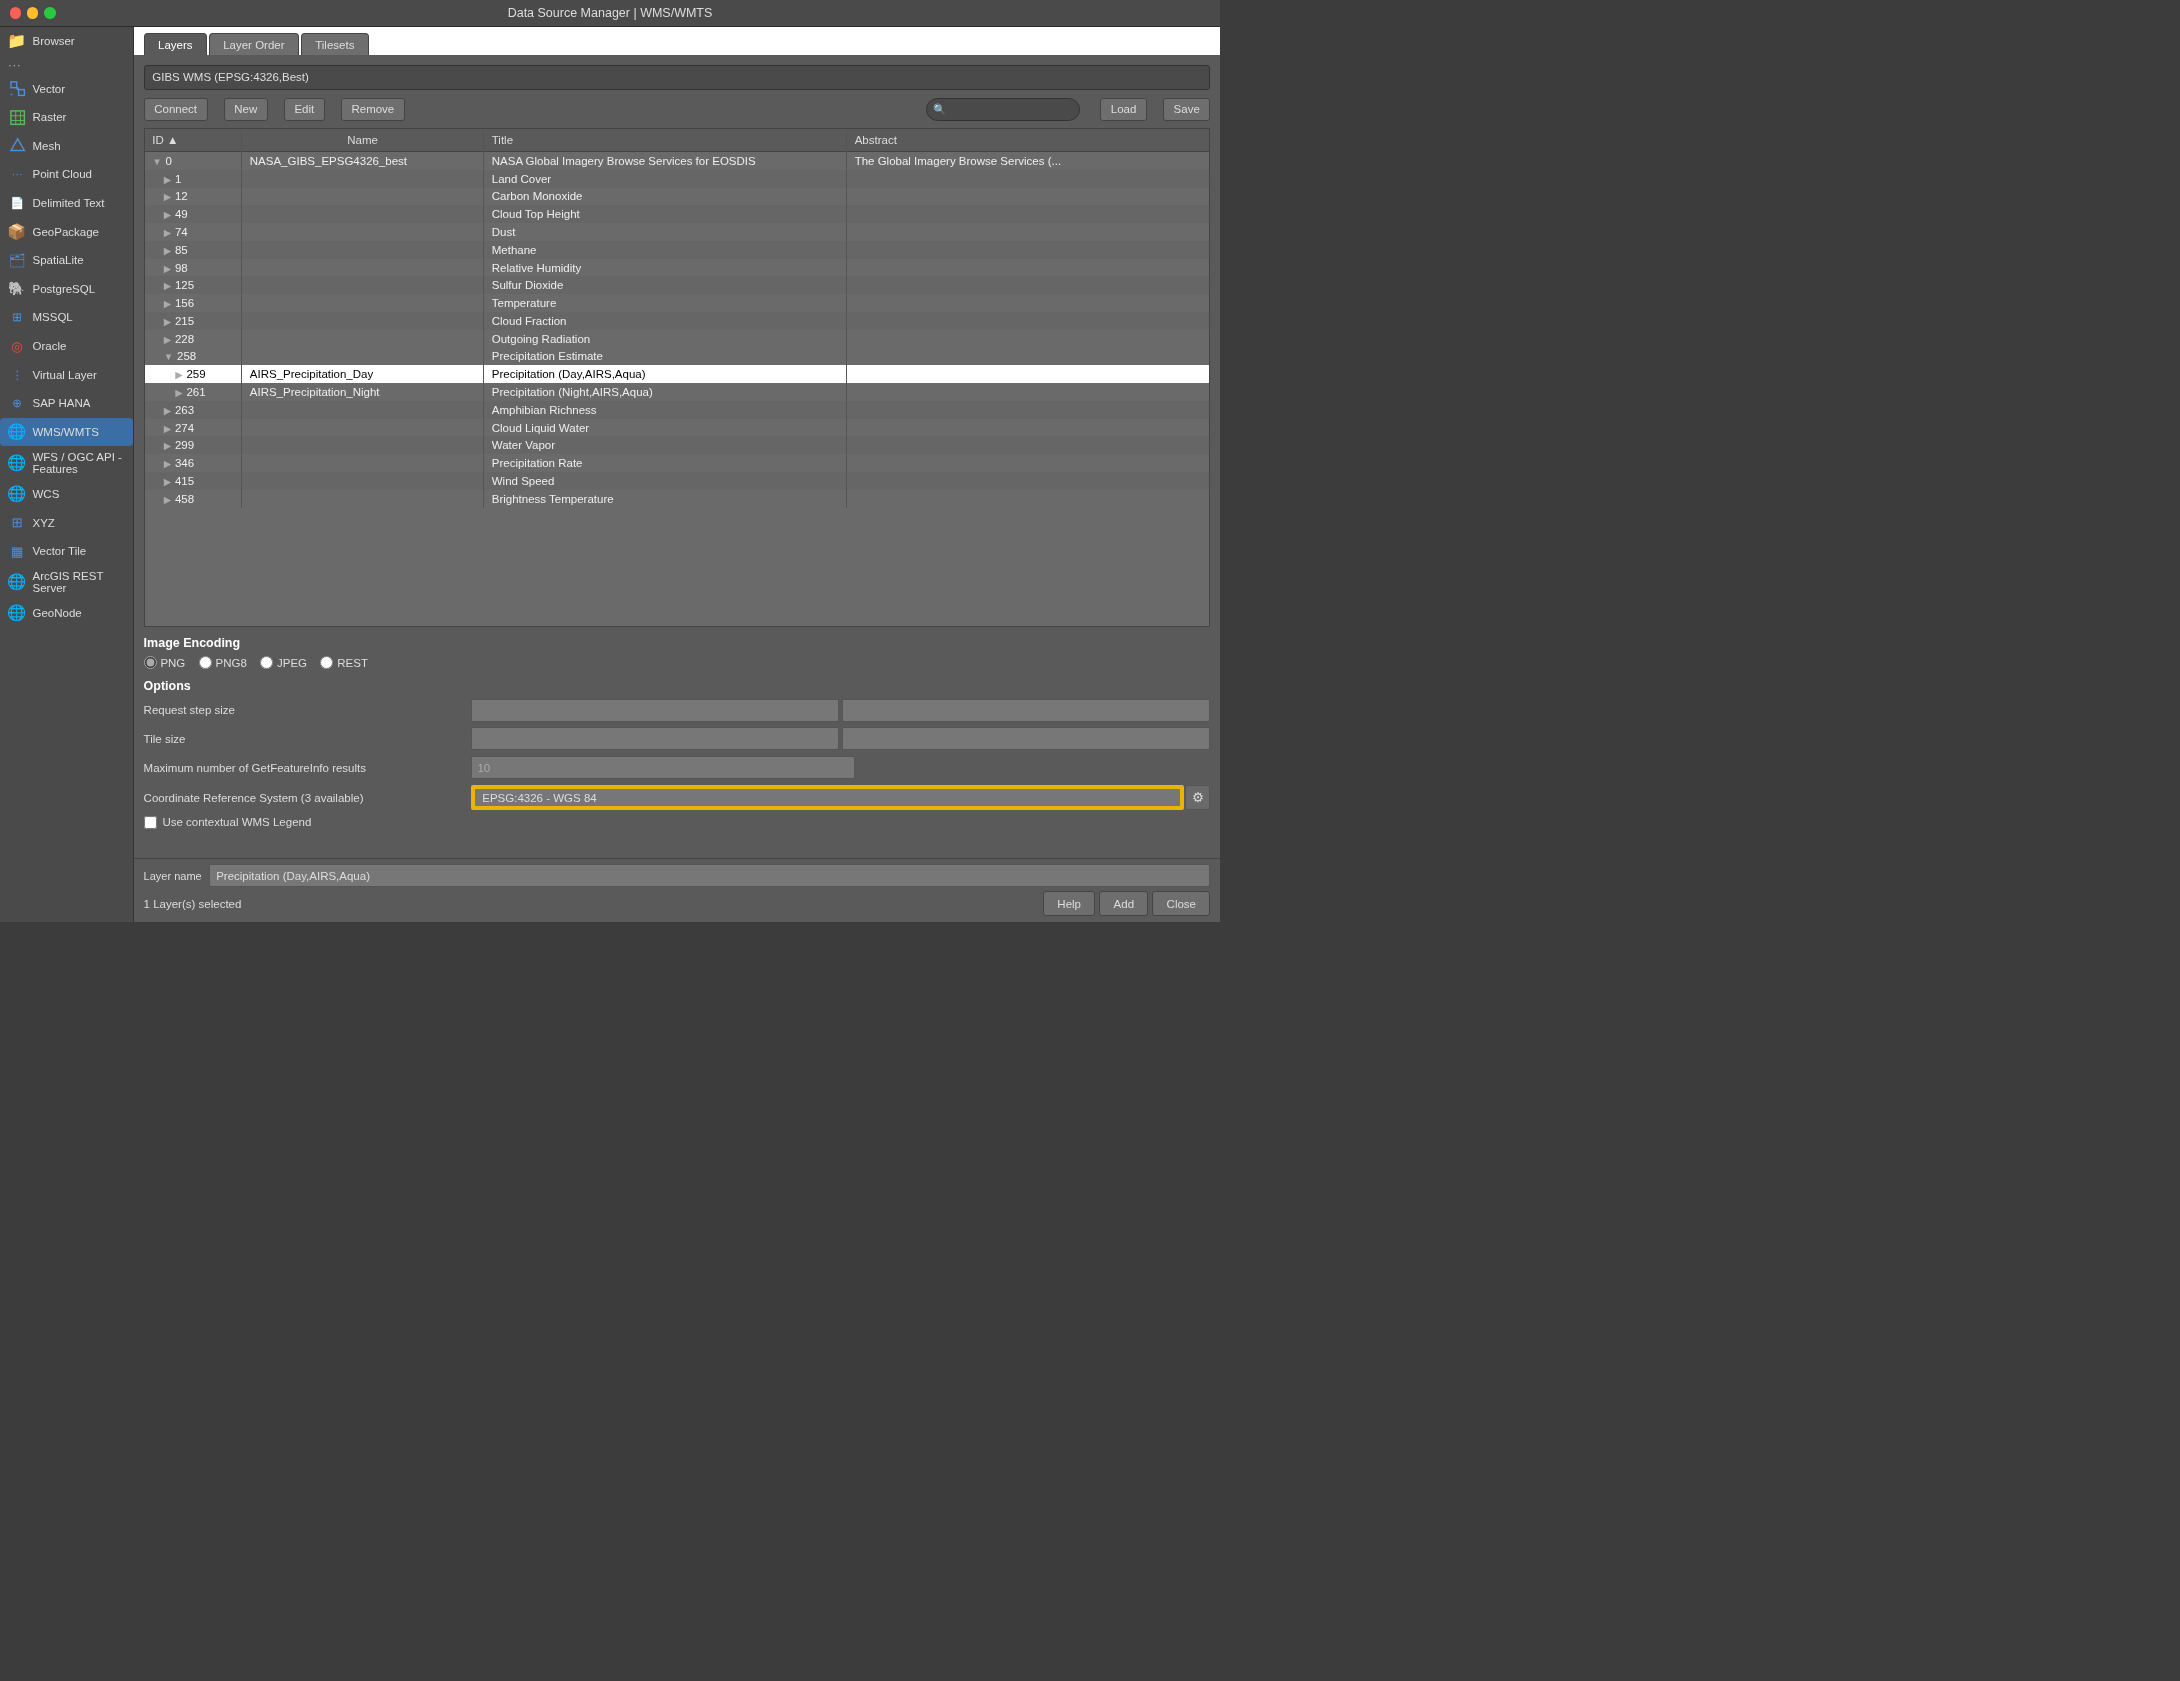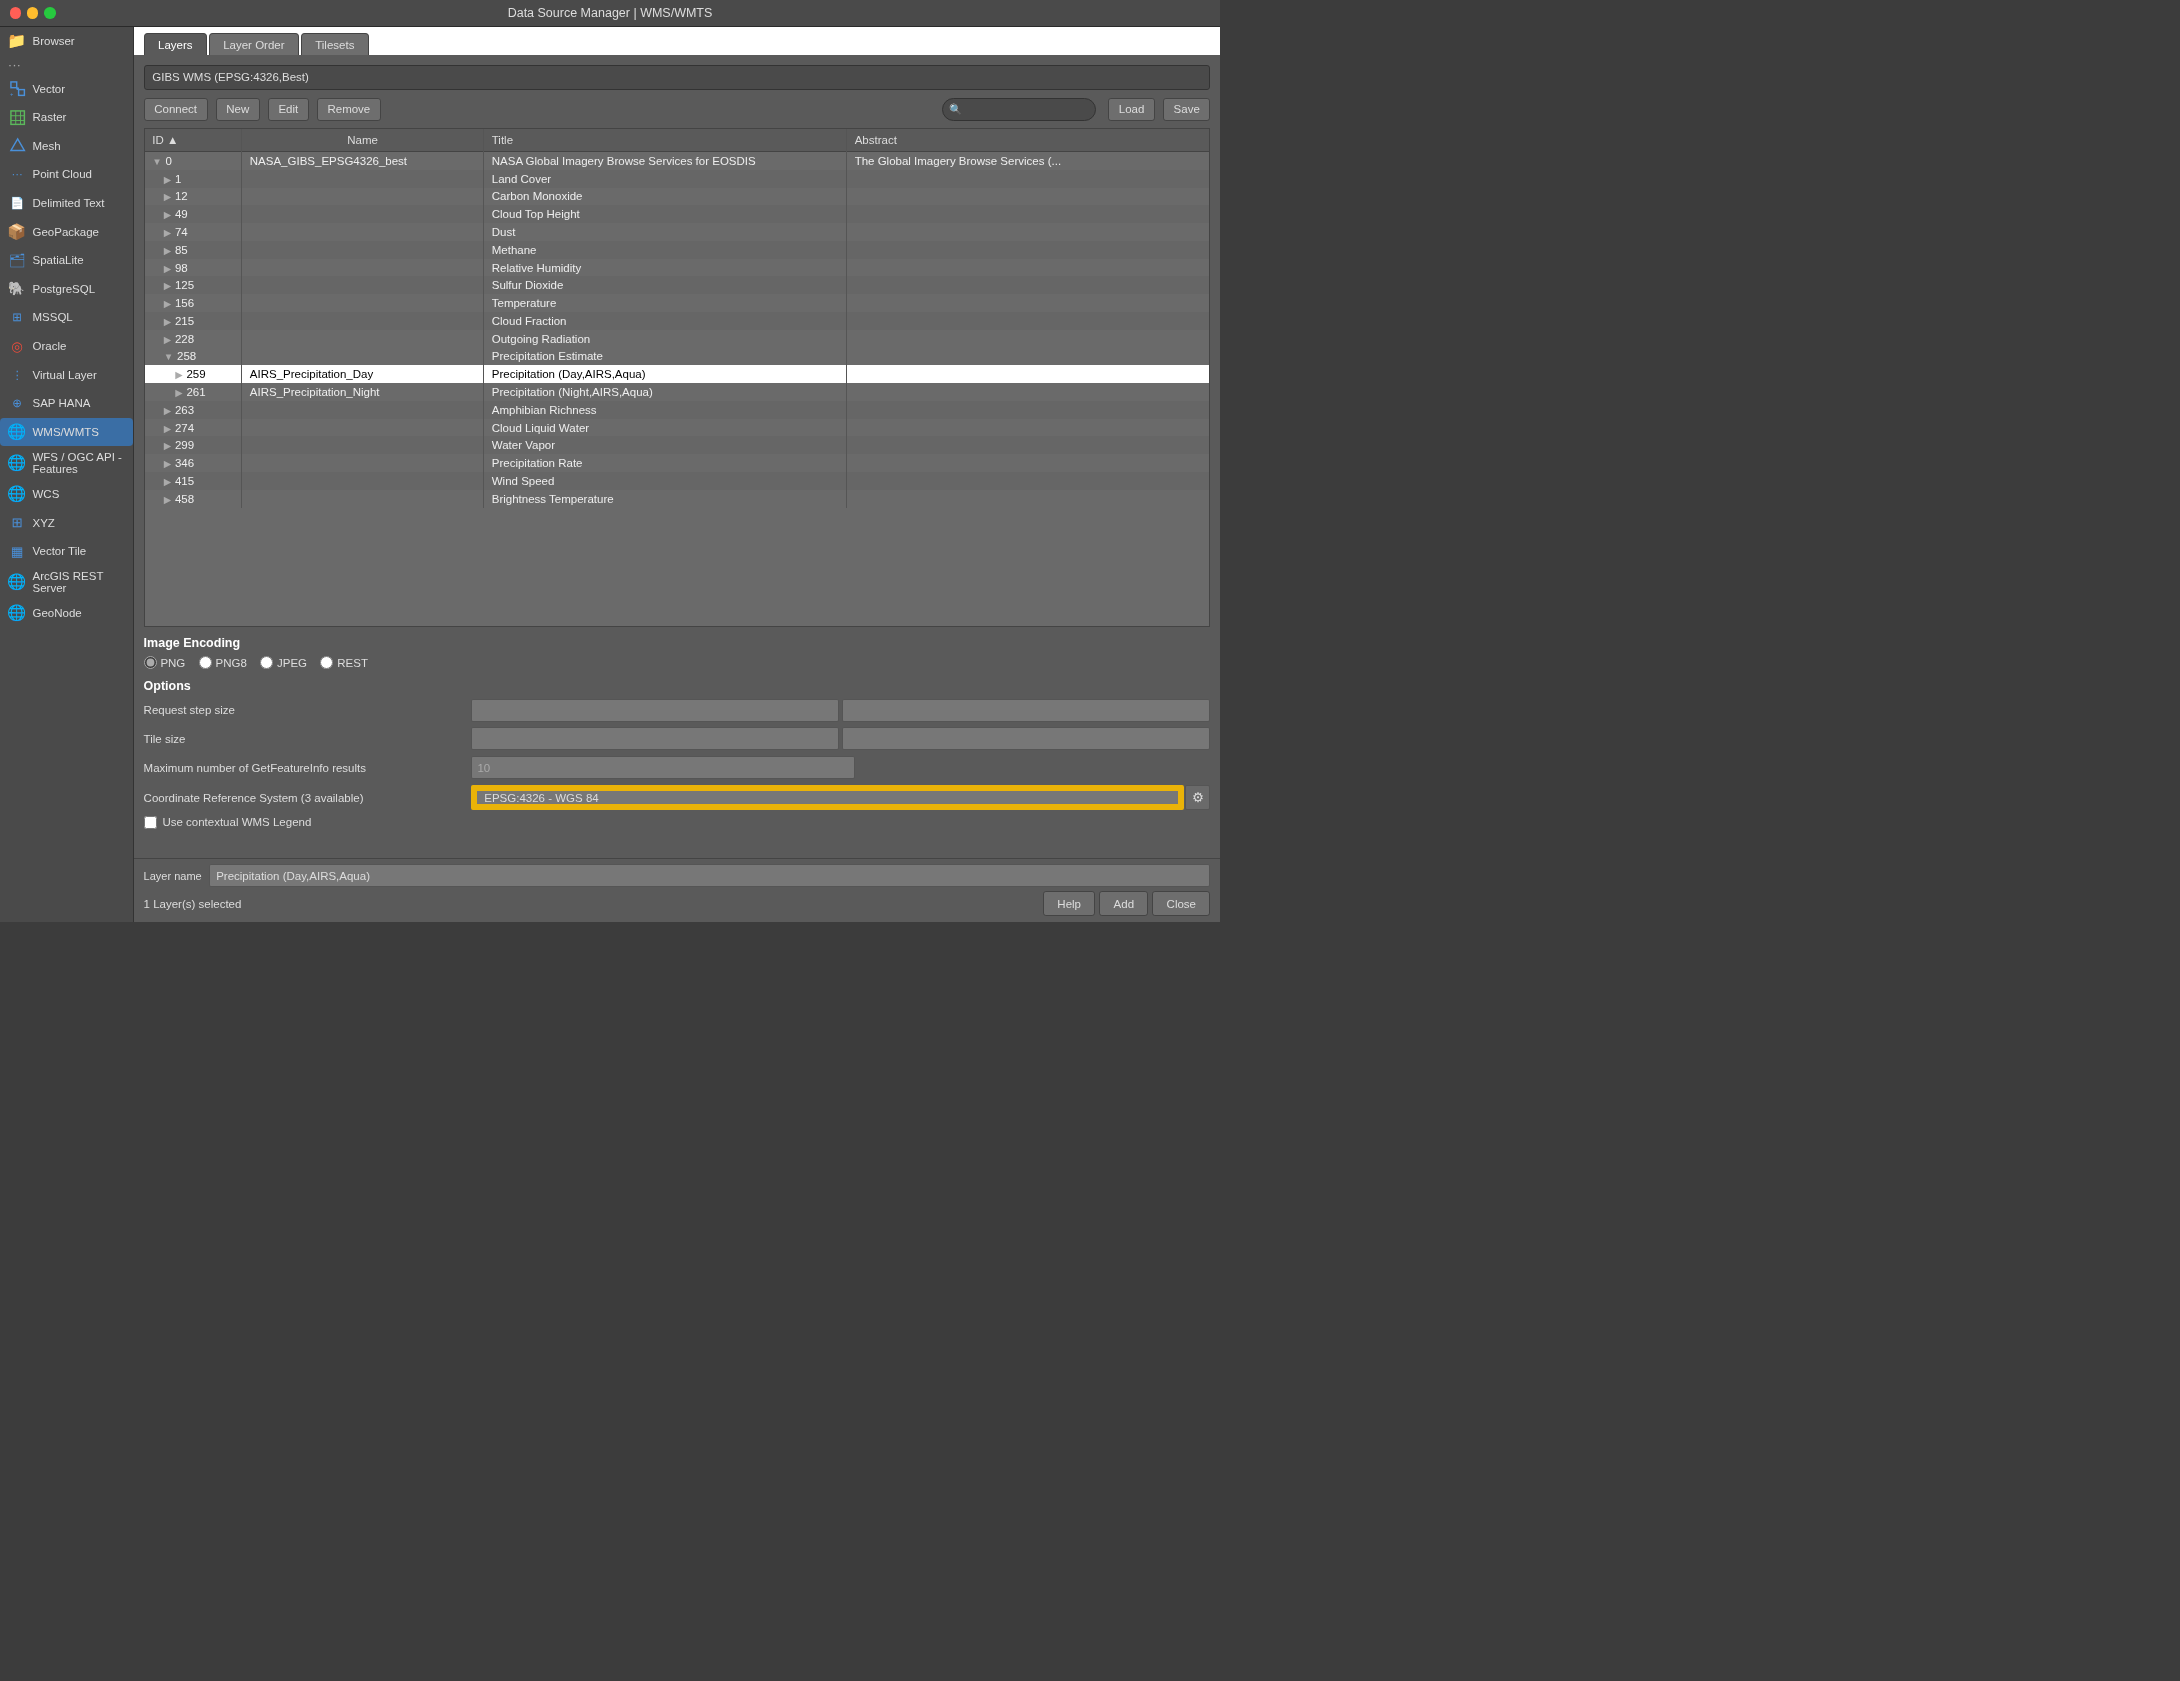--- a/index.html
+++ b/index.html
@@ -141,21 +141,21 @@
       padding: 0 7.7px;
       font-size: 11.5px;
       border-radius: 2.9px;
       appearance: none;
     }
 
     
     .button-row {
       display: flex;
       align-items: center;
-      gap: 8px;
+      gap: 16px;
       margin-bottom: 7.7px;
     }
     .btn {
       height: 23px;
       padding: 0 9.6px;
       background: #6e6e6e;
       border: 1px solid #444;
       color: #ddd;
       font-size: 11.5px;
       border-radius: 2.9px;
@@ -290,21 +290,21 @@
     }
     .crs-row {
       display: flex;
       align-items: center;
       margin-bottom: 5.8px;
     }
     .crs-dropdown {
       flex: 1;
       height: 25px;
       background: #777;
-      border: 6px solid #eab308;
+      border: 4px solid #eab308;
       color: #ddd;
       padding: 0 7.7px;
       font-size: 11.5px;
       border-radius: 1.9px;
       appearance: none;
     }
     .crs-btn {
       width: 25px;
       height: 25px;
       background: #6a6a6a;

